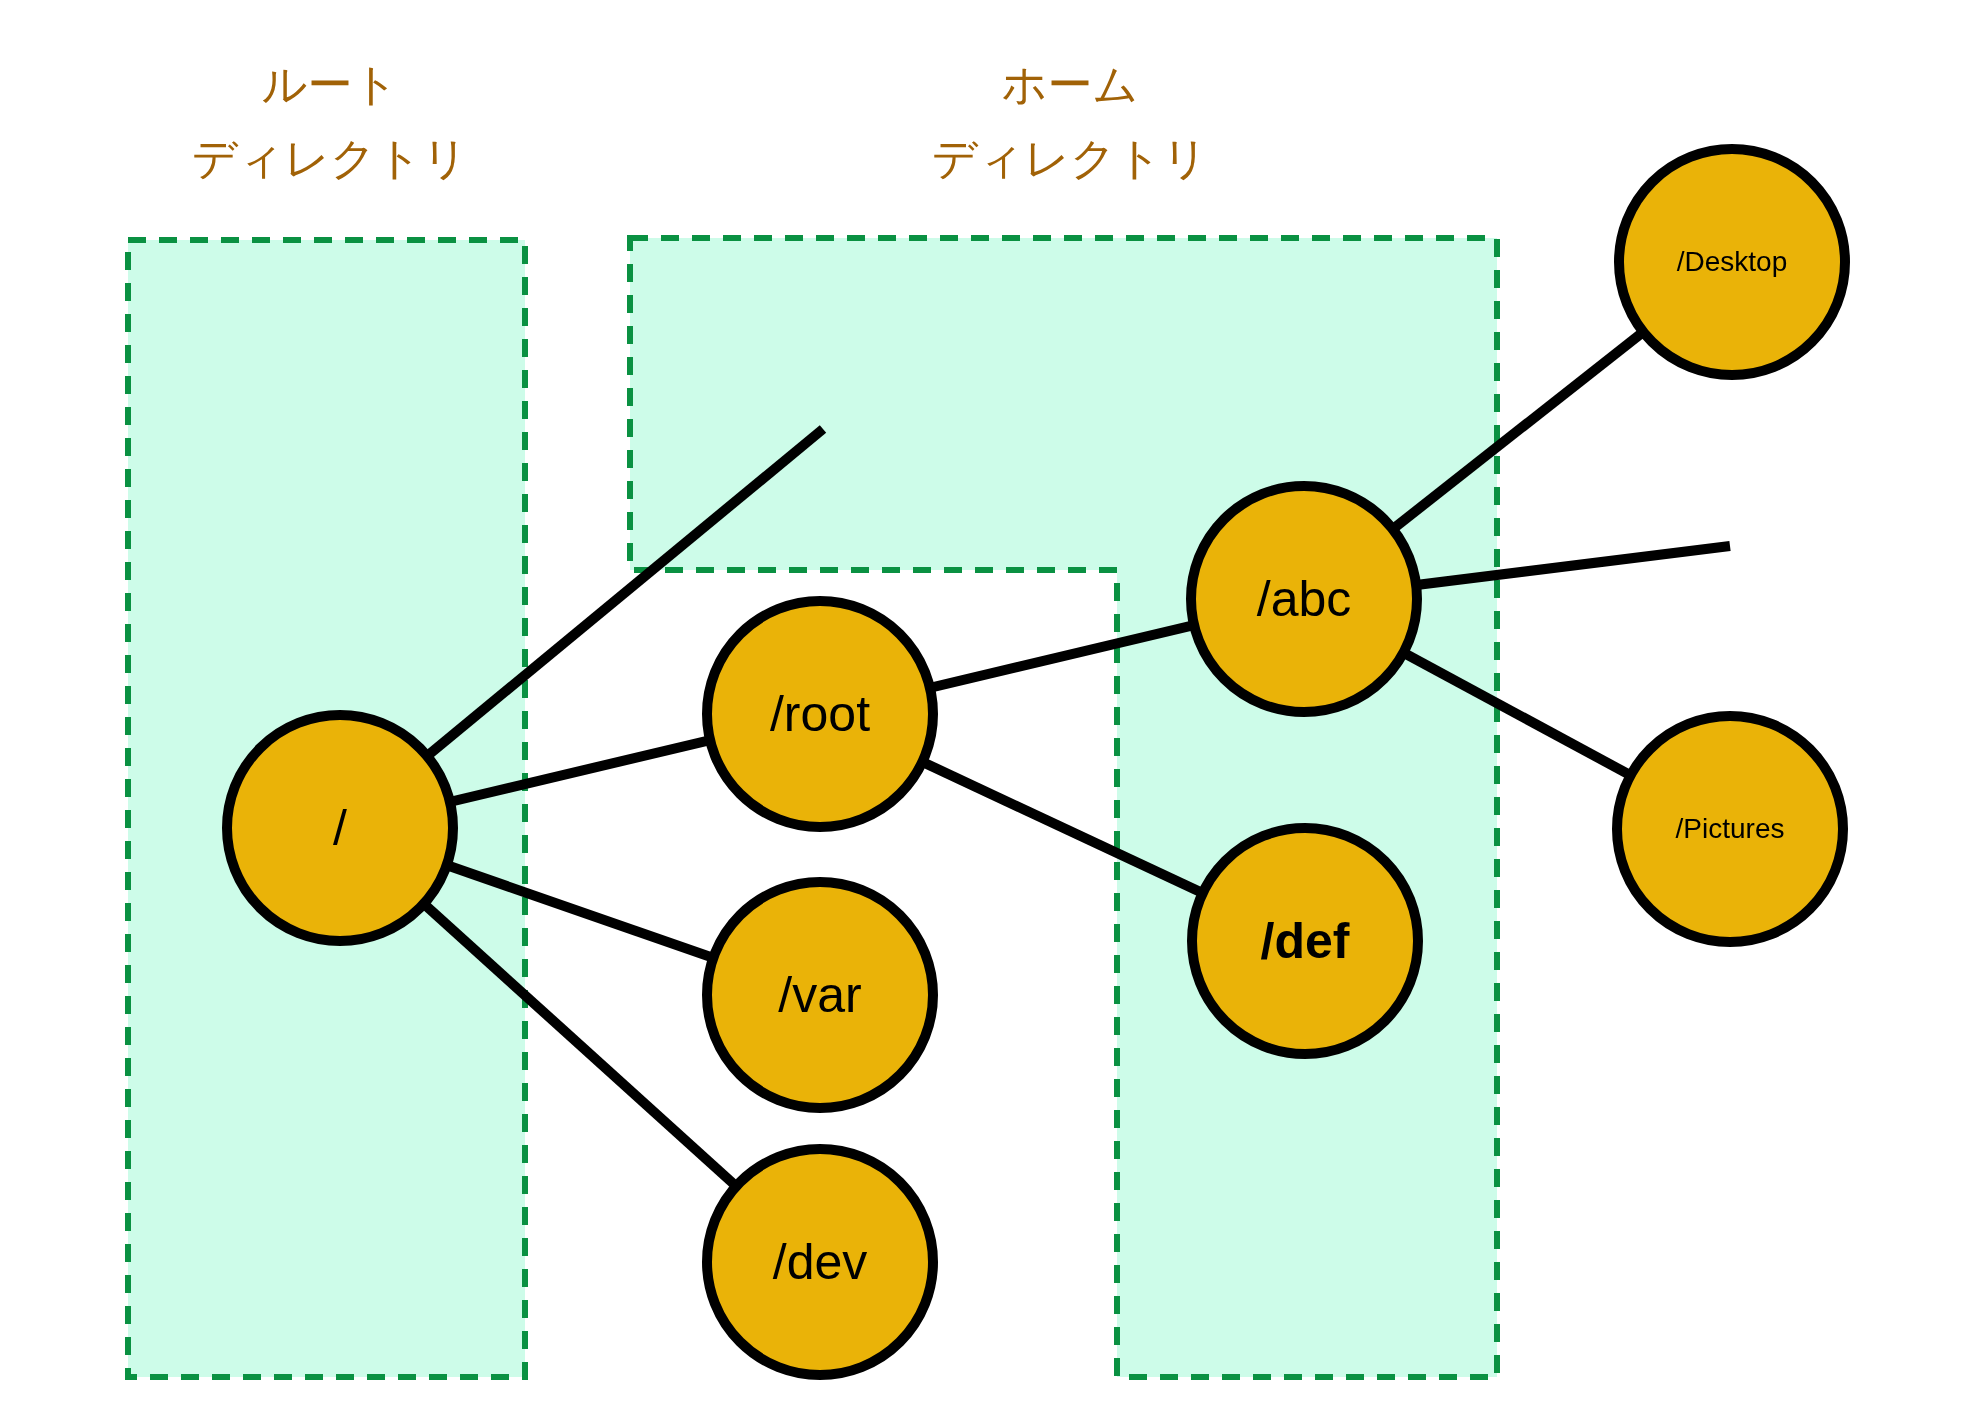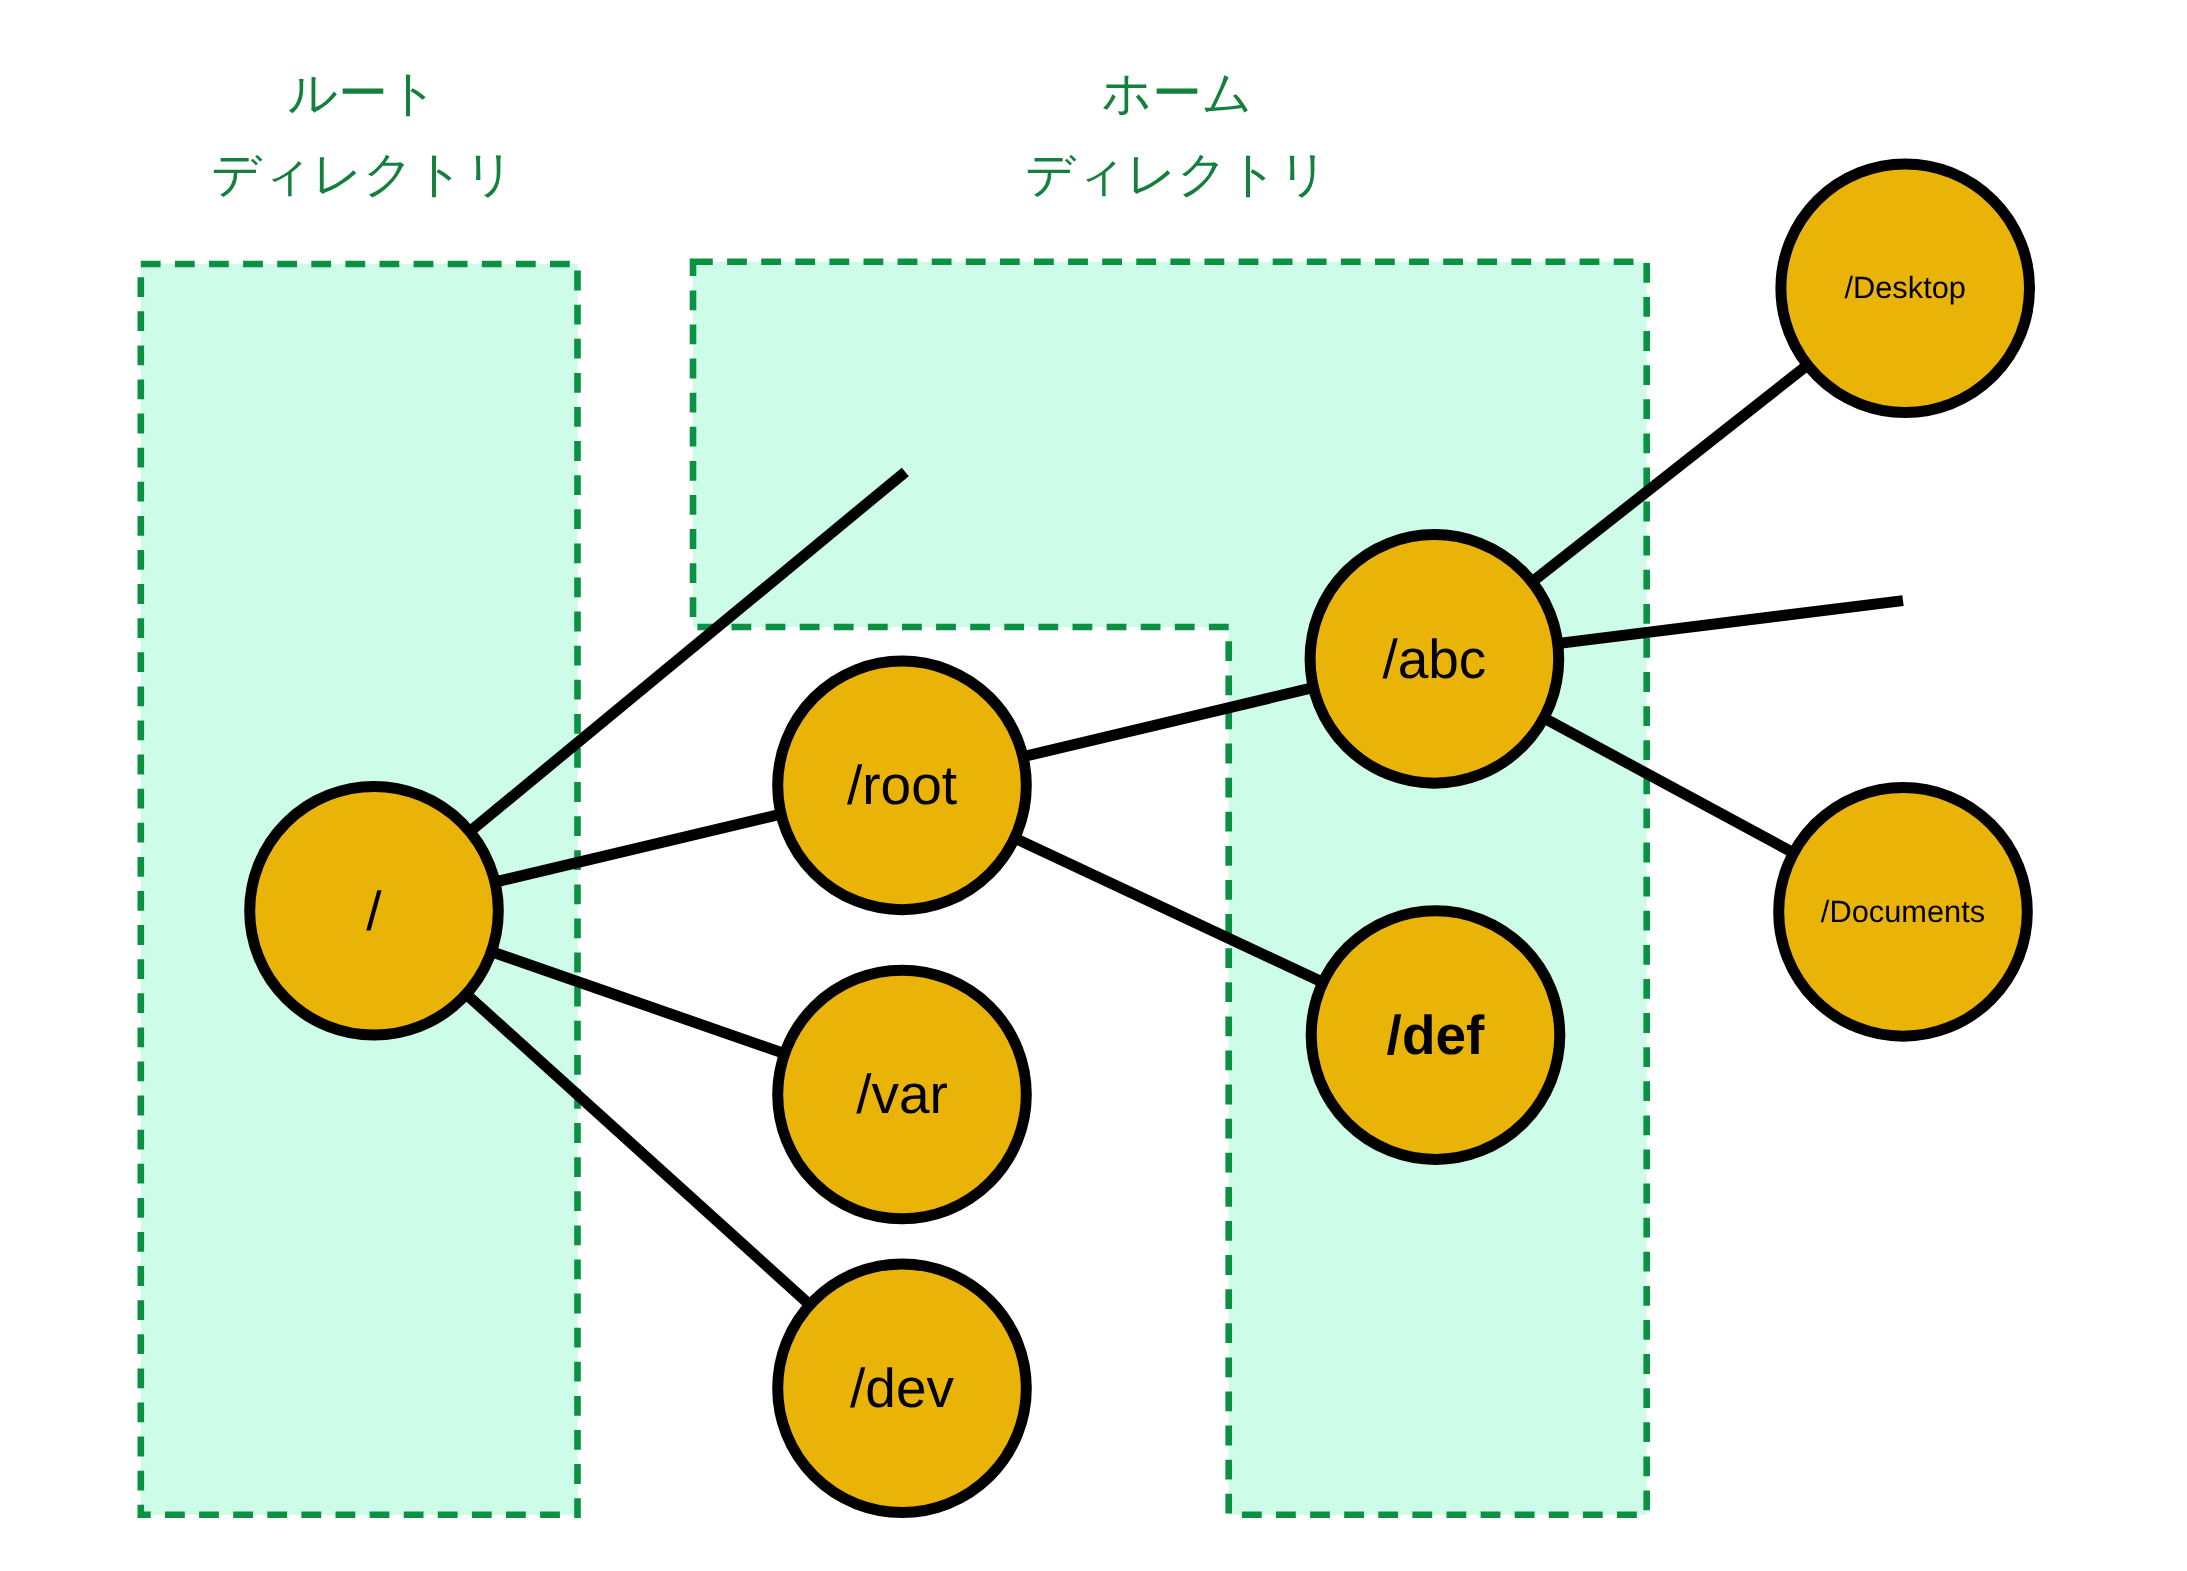--- a/index.html
+++ b/index.html
@@ -50,21 +50,21 @@
   }
   .node.small-text {
     font-size: 28px;
   }
   .region-label {
     position: absolute;
     width: 600px;
     text-align: center;
     font-size: 45px;
     line-height: 74px;
-    color: #15803d;
+    color: #a16207;
   }
 </style>
 </head>
 <body>
 
 <div class="canvas">
 
   <svg class="shapes-svg" viewBox="0 0 1988 1428">
 
     <path class="region" d="M128,240 H525 V1377 H128 Z"></path>
@@ -91,15 +91,15 @@
     <div>ディレクトリ</div>
   </div>
 
   <div class="node" style="left:222px;  top:710px;">/</div>
   <div class="node" style="left:702px;  top:596px;">/root</div>
   <div class="node" style="left:702px;  top:877px;">/var</div>
   <div class="node" style="left:1186px; top:481px;">/abc</div>
   <div class="node" style="left:702px;  top:1144px;">/dev</div>
   <div class="node" style="left:1187px; top:823px;font-weight:bold;">/def</div>
   <div class="node small-text" style="left:1614px; top:144px;">/Desktop</div>
-  <div class="node small-text" style="left:1612px; top:711px;">/Documents</div>
+  <div class="node small-text" style="left:1612px; top:711px;">/Pictures</div>
 
 </div>
 
 </body></html>

